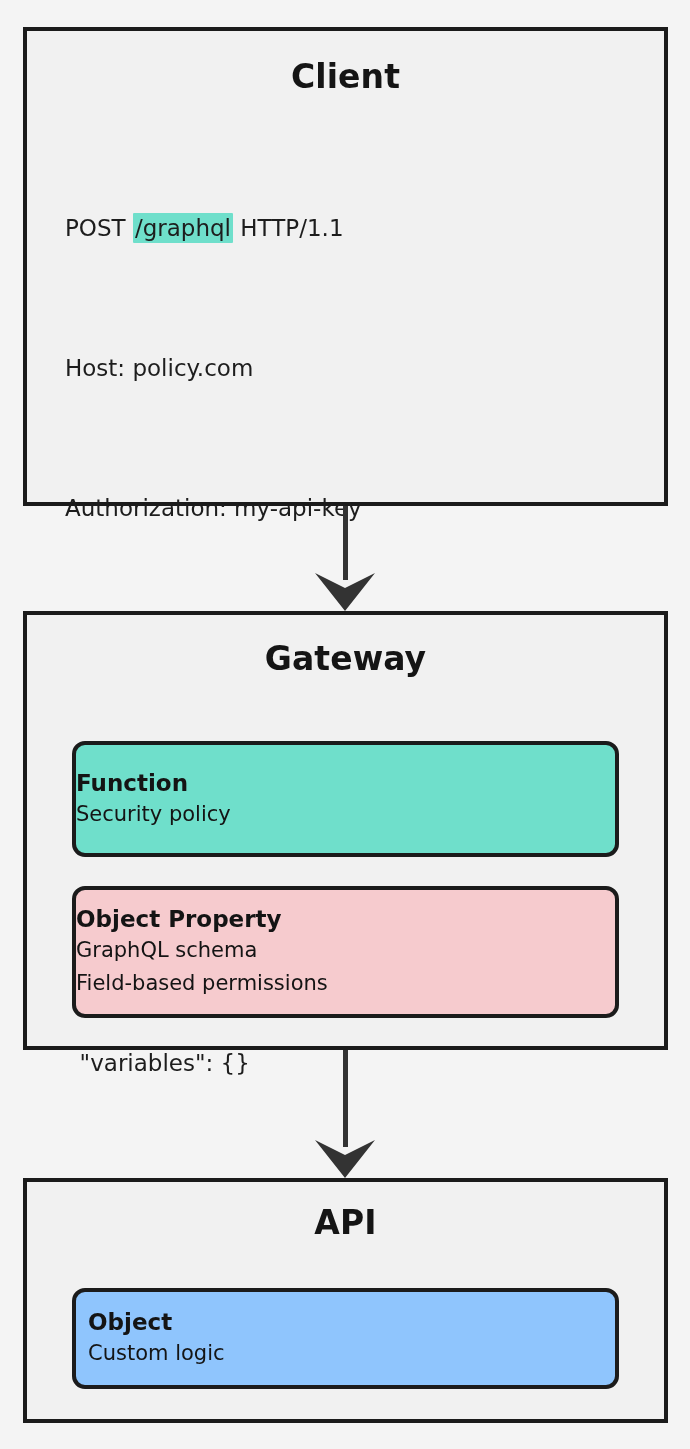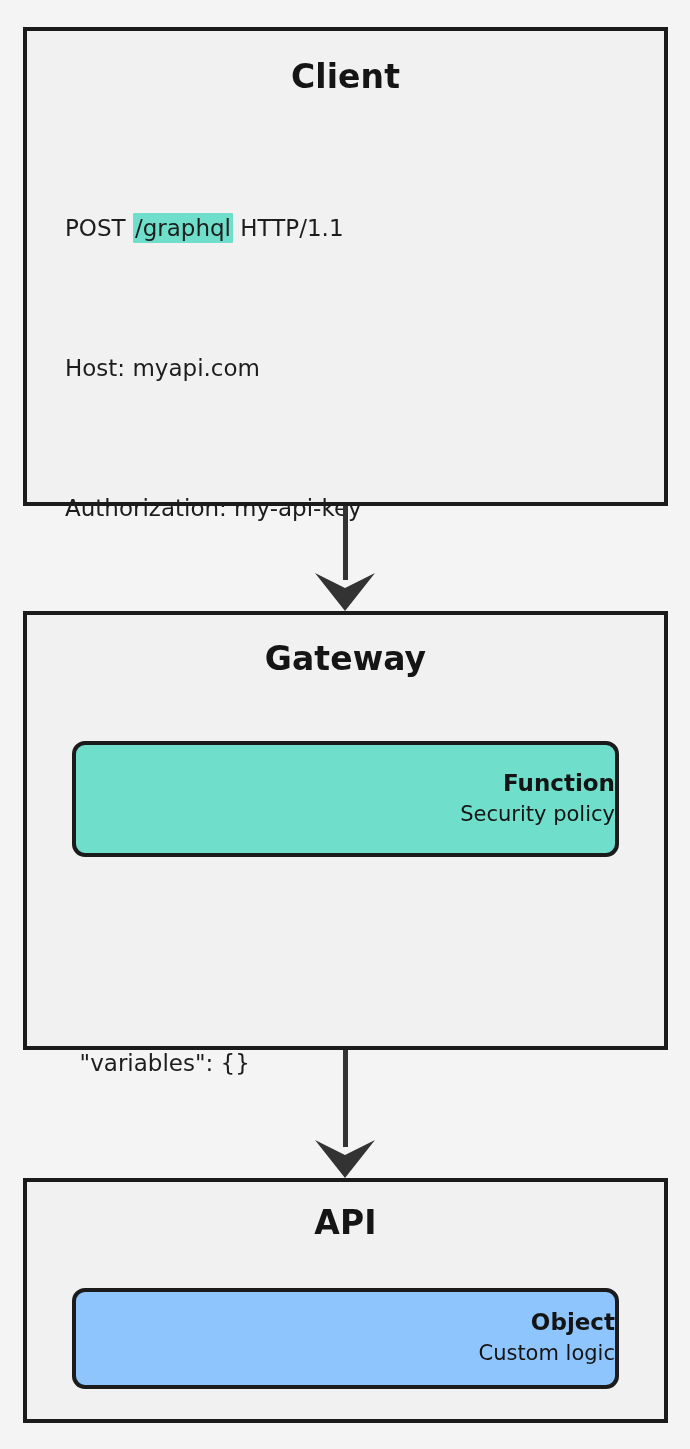--- a/index.html
+++ b/index.html
@@ -70,21 +70,21 @@
   .card {
     position: absolute;
     box-sizing: border-box;
     border: 4px solid #1b1b1b;
     border-radius: 13px;
     text-align: center;
     color: #141414;
     display: flex;
     flex-direction: column;
     justify-content: center;
-    align-items: flex-end;
+    align-items: flex-start;
   }
   .card-title {
     font-weight: bold;
     font-size: 23px;
     line-height: 30px;
   }
   .card-line {
     font-size: 21px;
     line-height: 33px;
     font-weight: normal;
@@ -128,21 +128,21 @@
 <body>
 
 <div class="diagram">
 
   <div class="stage stage-client">
     <div class="stage-title">Client</div>
 
     <div class="request-block">
       <span class="req-line"><span>POST </span><span class="hl hl-teal">/graphql</span><span> HTTP/1.1</span></span>
 
-      <span class="req-line">Host: myapi.com</span>
+      <span class="req-line">Host: policy.com</span>
 
       <span class="req-line">Authorization: my-api-key</span>
 
       <span class="req-gap"></span>
 
       <span class="req-line">{</span>
 
       <span class="req-line"><span>  "query": "query {</span><span class="hl hl-pink">profile(</span><span class="hl hl-blue">id: 1</span><span>) { </span><span class="hl hl-pink">name</span><span> } }",</span></span>
 
       <span class="req-line">  "variables": {}</span>
@@ -160,20 +160,25 @@
 
   <div class="stage stage-gateway">
     <div class="stage-title">Gateway</div>
   </div>
 
   <div class="card card-function">
     <div class="card-title">Function</div>
     <div class="card-line">Security policy</div>
   </div>
 
+  <div class="card card-object-property">
+    <div class="card-title">Object Property</div>
+    <div class="card-line">GraphQL schema</div>
+    <div class="card-line">Field-based permissions</div>
+  </div>
 
   <div class="arrow arrow-2">
     <div class="arrow-shaft"></div>
     <svg class="arrow-head" width="62" height="40" viewBox="0 0 62 40" style="margin-left:-31px;">
       <path d="M1 2 L31 40 L61 2 L31 17 Z" fill="#333333"></path>
     </svg>
   </div>
 
   <div class="stage stage-api">
     <div class="stage-title">API</div>

